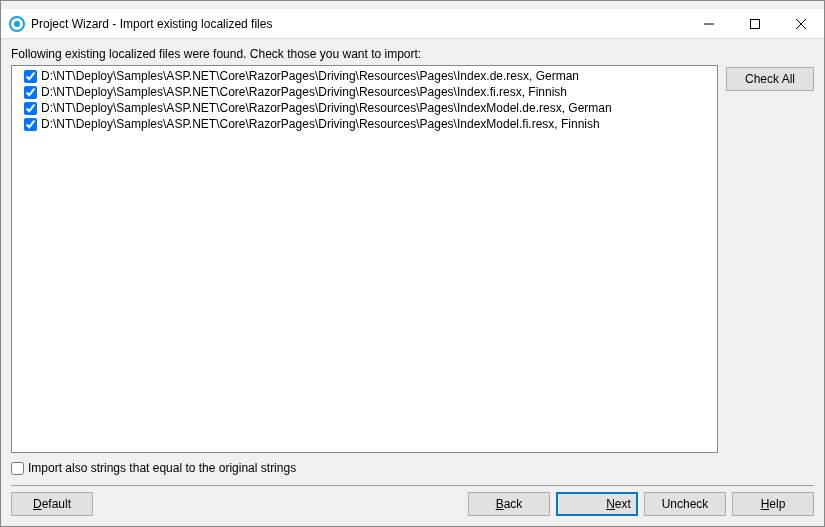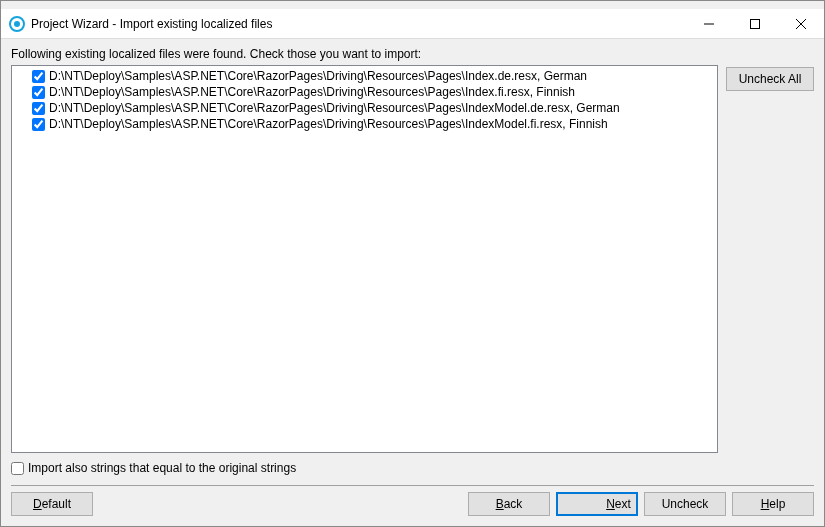--- a/index.html
+++ b/index.html
@@ -57,21 +57,21 @@
     .main-row {
       flex: 1;
       display: flex;
       gap: 8px;
       min-height: 0;
     }
     .listbox {
       flex: 1;
       background: #fff;
       border: 1px solid #828790;
-      padding: 2px 20px;
+      padding: 2px 12px;
       overflow: auto;
     }
     .file-row {
       display: flex;
       align-items: center;
       height: 16px;
       line-height: 16px;
       white-space: nowrap;
     }
     .file-row input[type=checkbox] {
@@ -169,21 +169,21 @@
         <div class="file-row">
           <input type="checkbox" checked="" style="">
           <span>D:\NT\Deploy\Samples\ASP.NET\Core\RazorPages\Driving\Resources\Pages\IndexModel.de.resx, German</span>
         </div>
         <div class="file-row">
           <input type="checkbox" checked="" style="">
           <span>D:\NT\Deploy\Samples\ASP.NET\Core\RazorPages\Driving\Resources\Pages\IndexModel.fi.resx, Finnish</span>
         </div>
       </div>
     <div class="side-buttons">
-      <button class="btn">Uncheck All</button>
+      <button class="btn">Check All</button>
     </div>
   </div>
 
   <div class="opt-row">
     <input type="checkbox" id="opt-equal" style="">
     <label for="opt-equal">Import also strings that equal to the original strings</label>
   </div>
 
   <div class="separator"></div>
 

